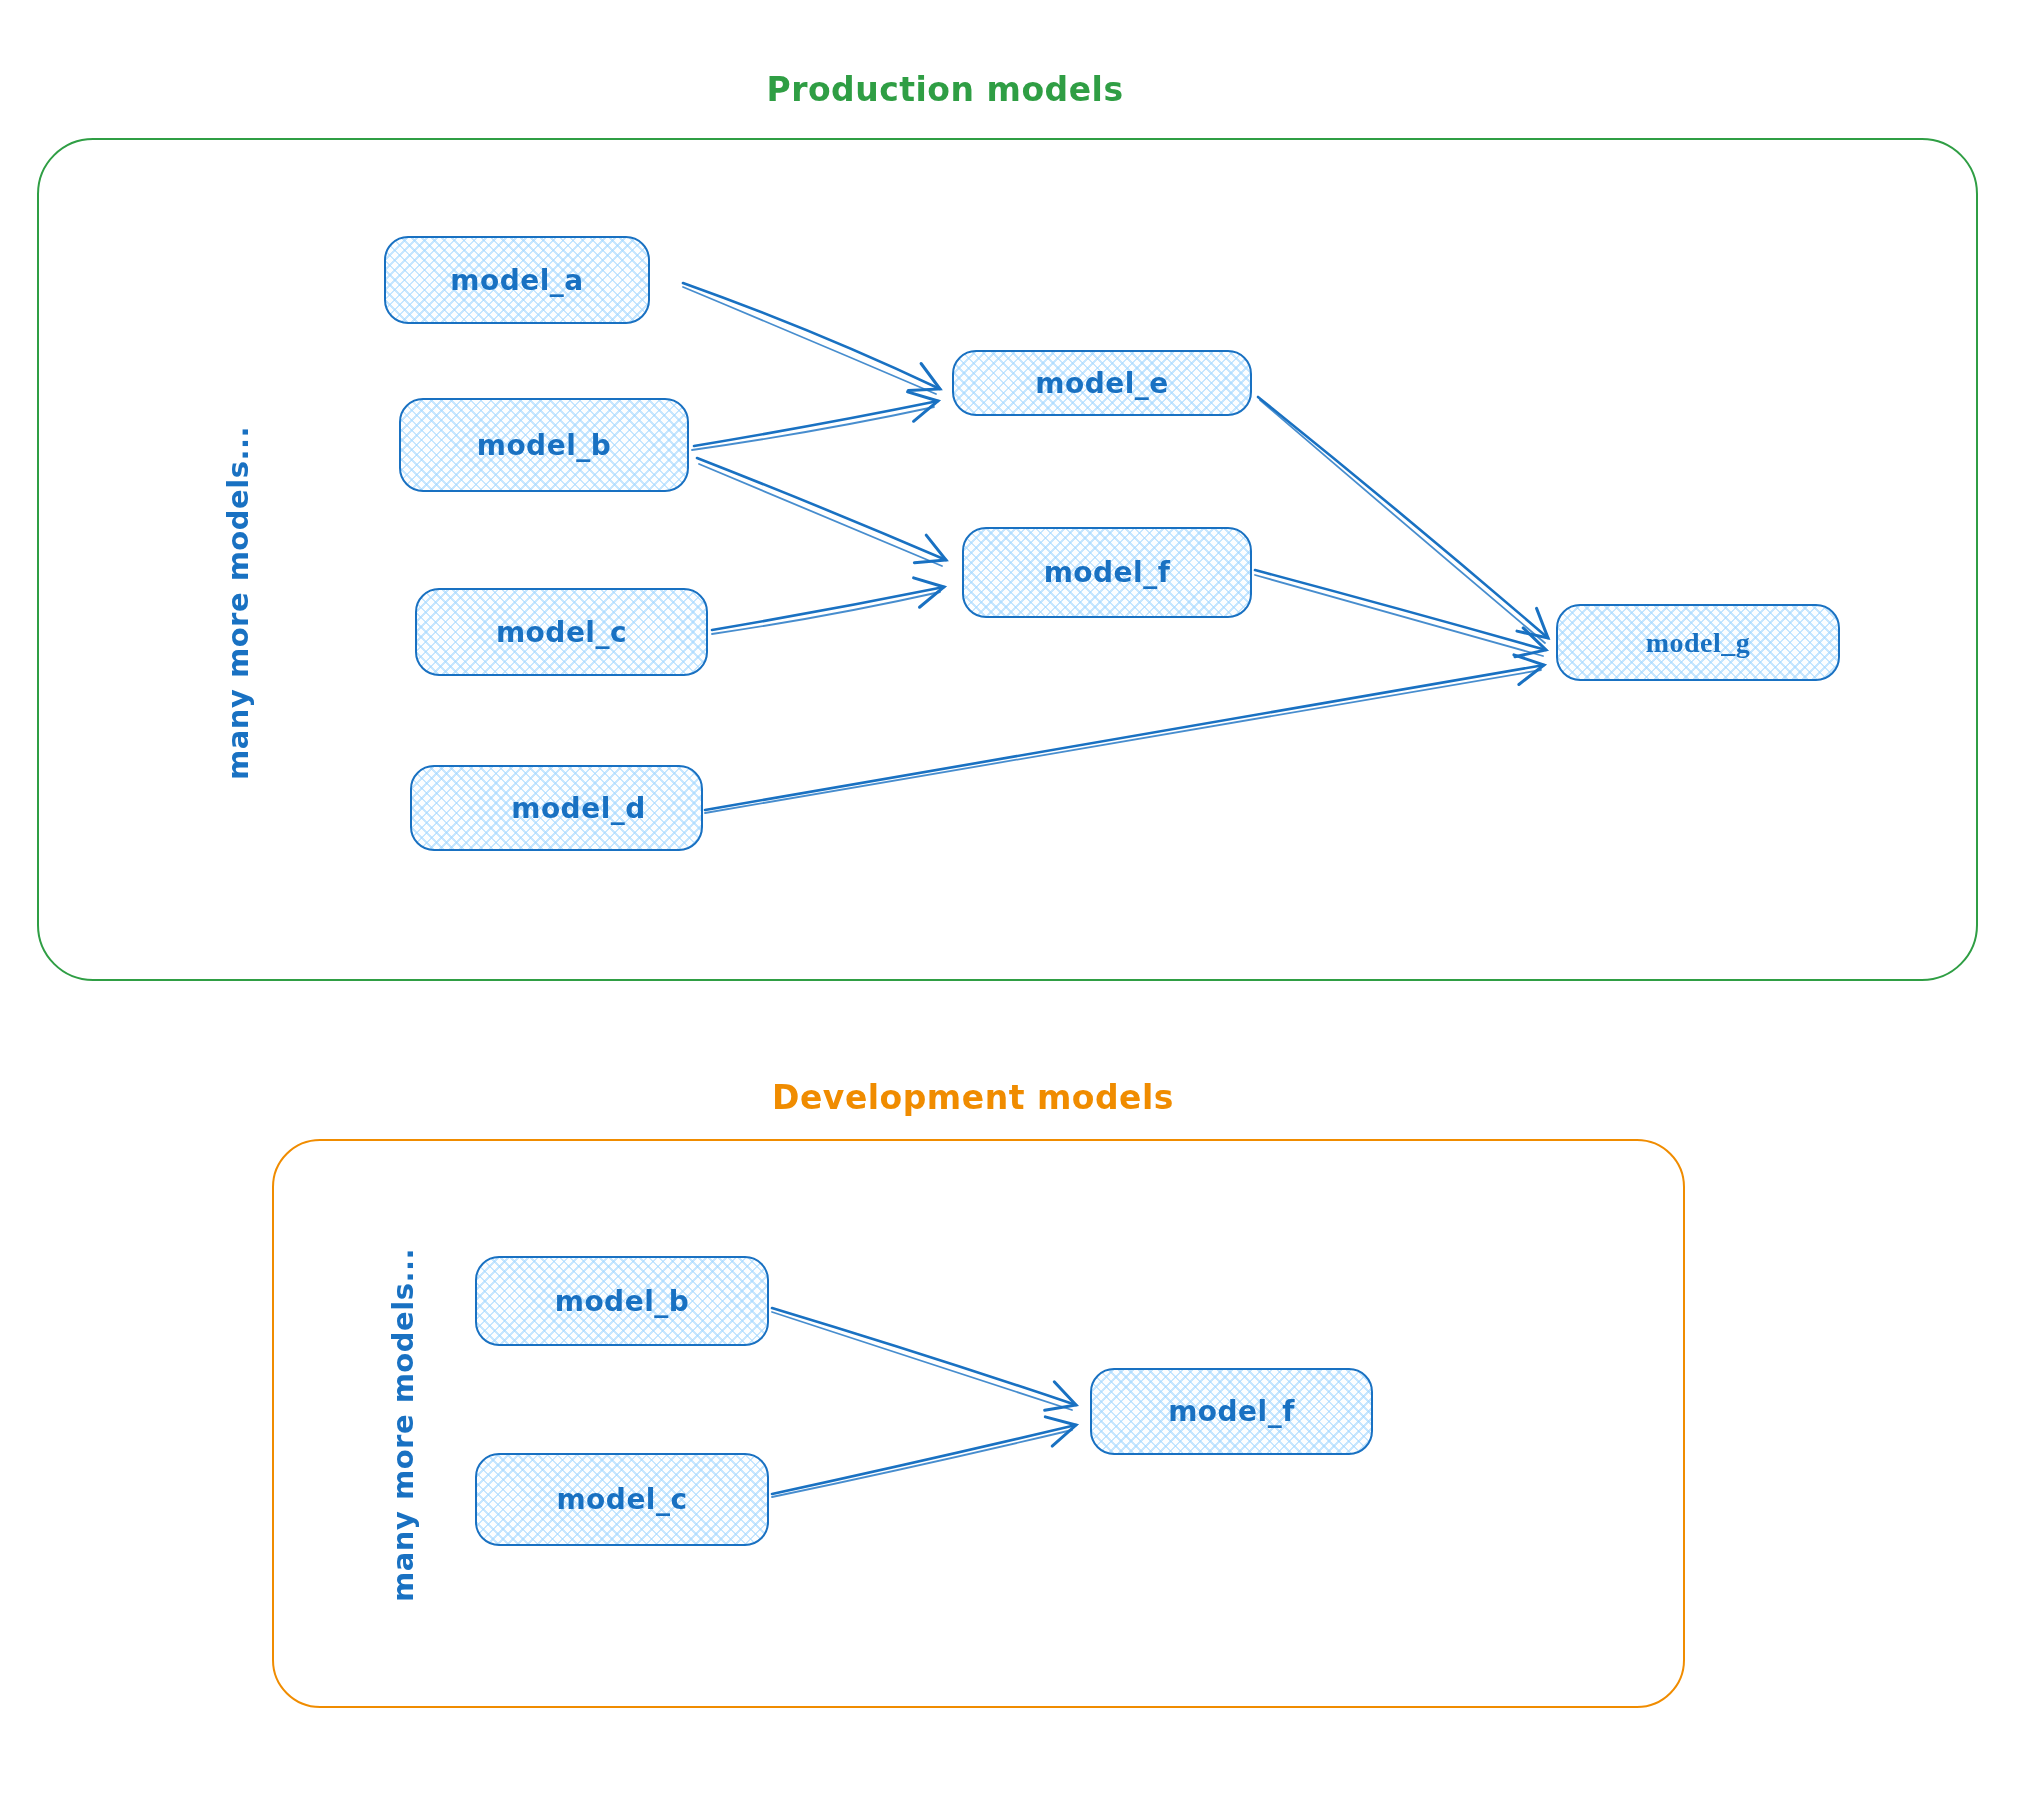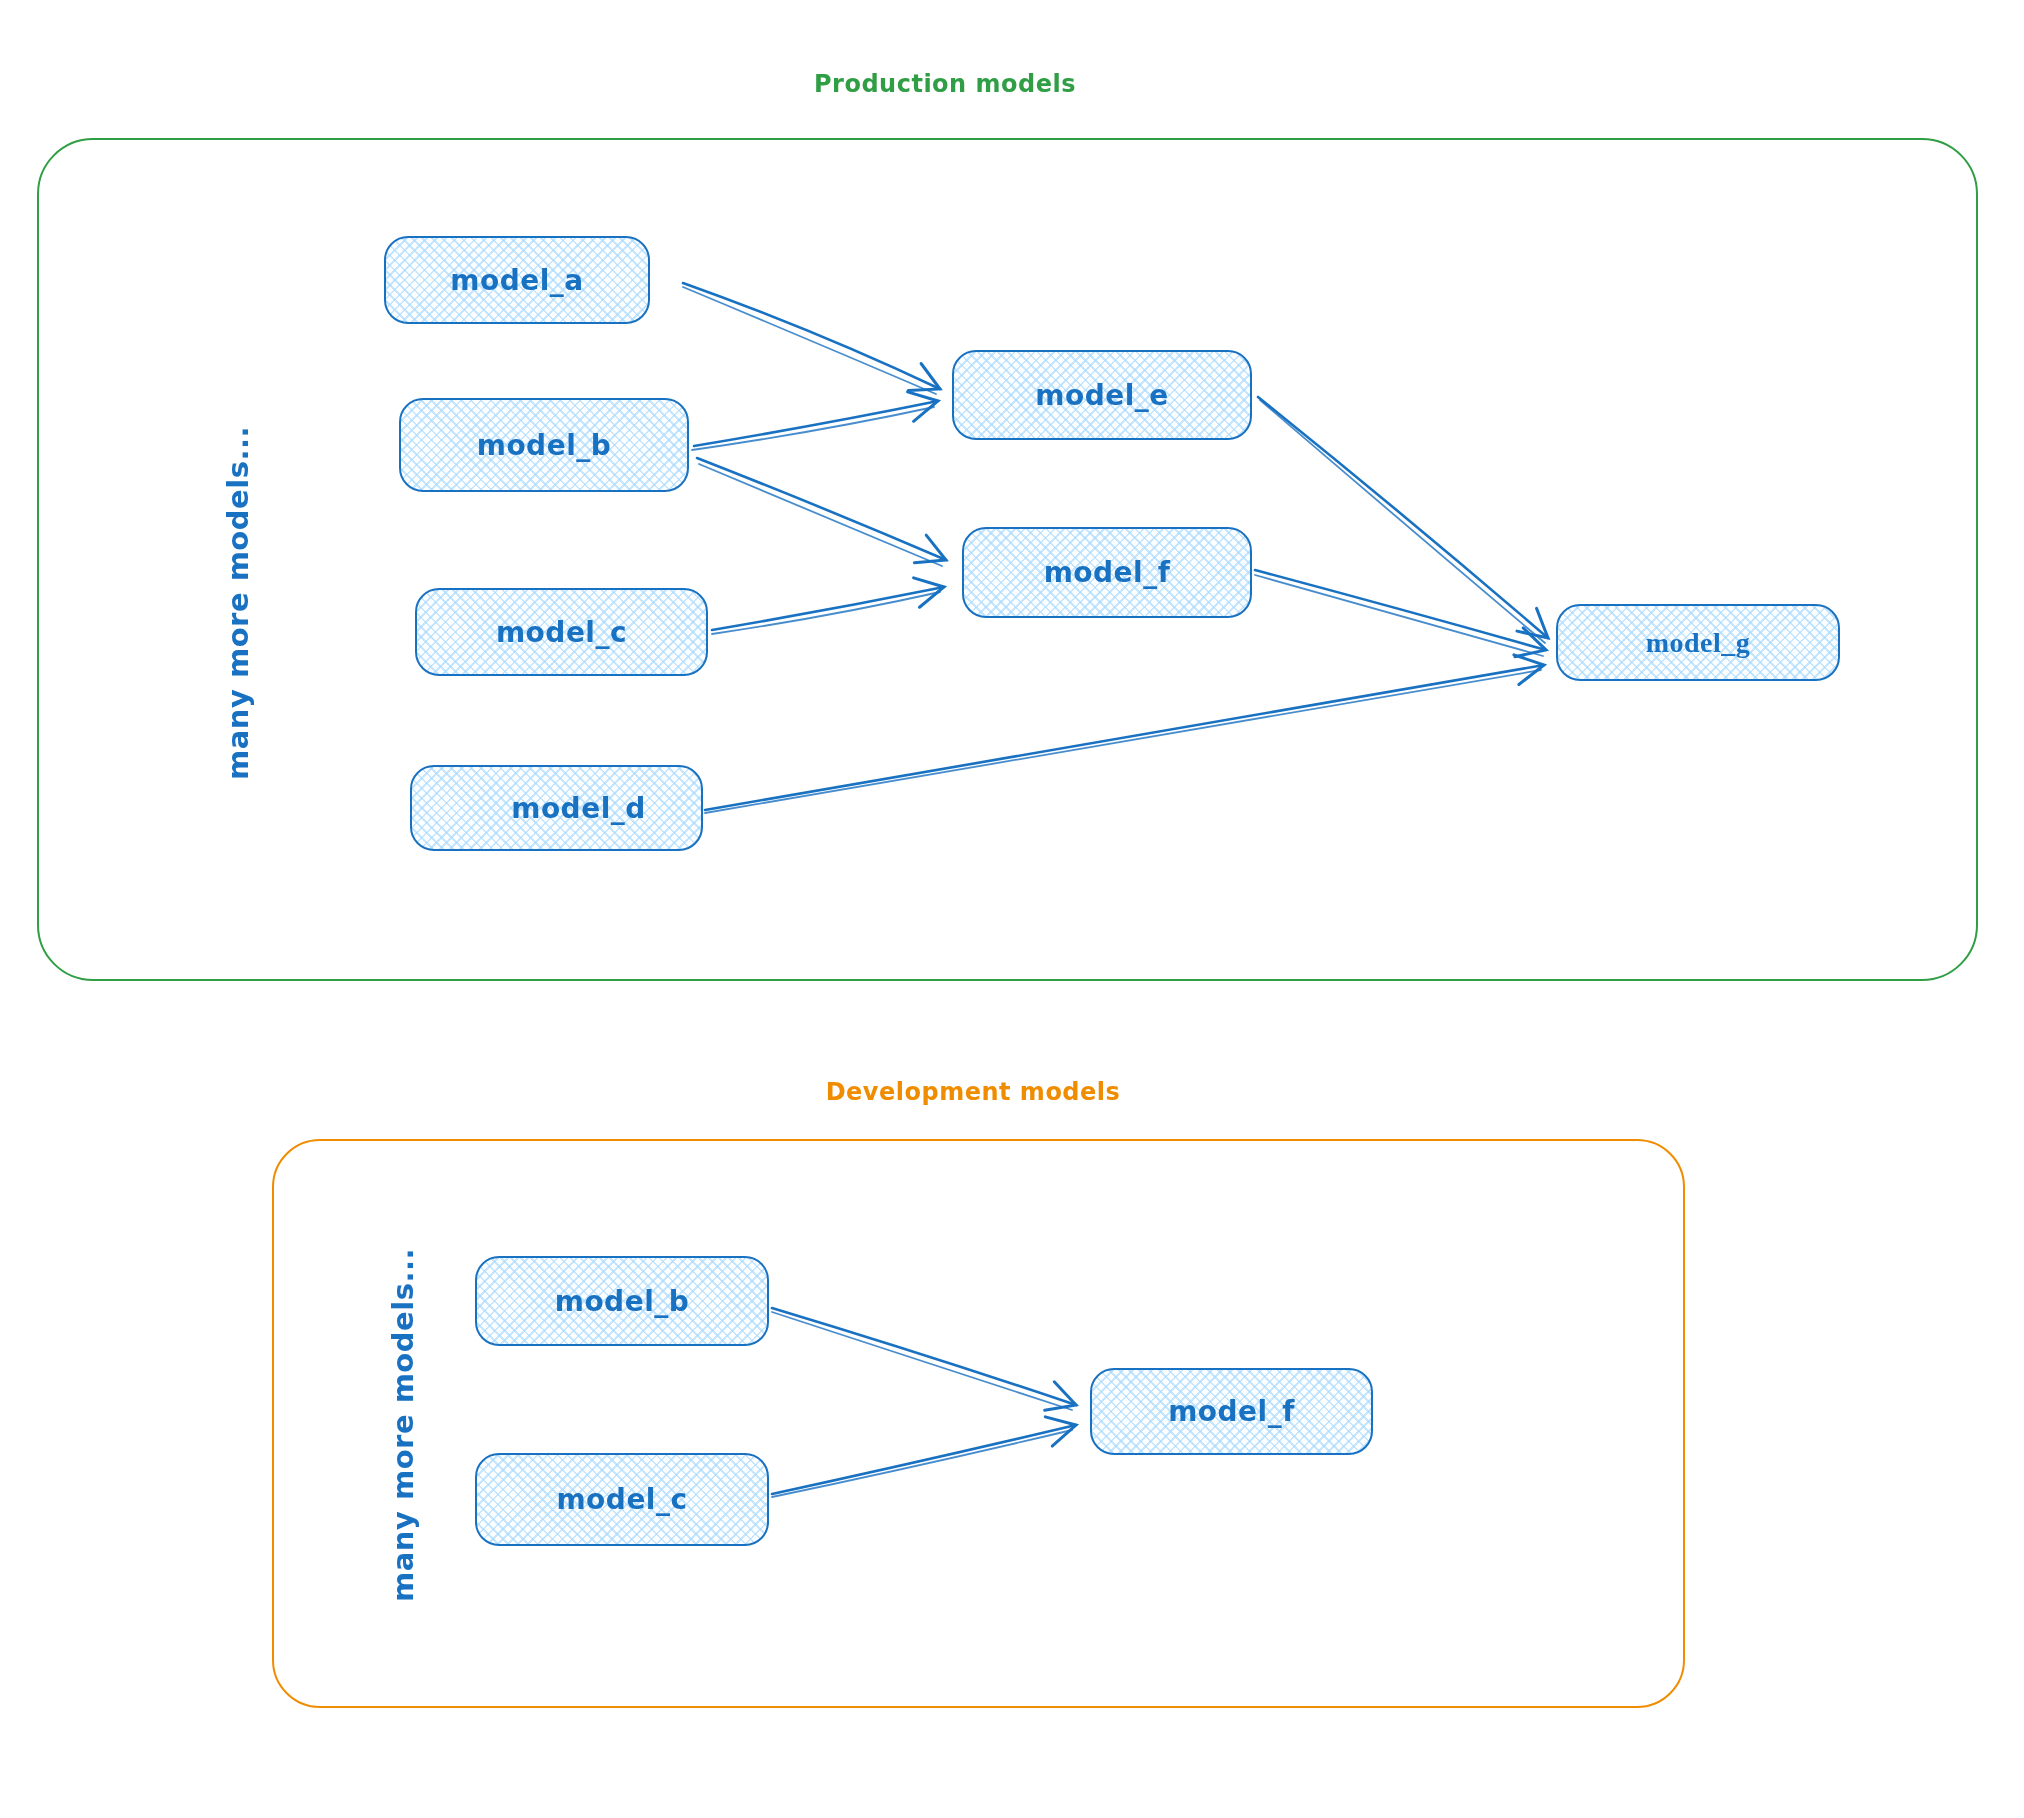--- a/index.html
+++ b/index.html
@@ -15,21 +15,21 @@
   #canvas{
     position:relative;
     width:2024px;height:1818px;
     background:var(--bg);
     overflow:hidden;
   }
   .section-title{
     position:absolute;
     width:600px;height:44px;
     text-align:center;
-    font-size:24px;
+    font-size:33px;
     font-weight:bold;
     letter-spacing:.5px;
   }
   .section-title.prod{color:var(--green-stroke);}
   .section-title.dev{color:var(--orange-stroke);margin-top:8px;}
   .container-box{
     position:absolute;
     border:2px solid;
     background:transparent;
   }
@@ -89,21 +89,21 @@
   <div class="section-title prod" style="left:645px;top:70px;">Production models</div>
 
   <div class="container-box prod" style="left:37px;top:138px;width:1941px;height:843px;"></div>
 
   <div class="side-label" style="left:103px;top:584px;">many more models...</div>
 
   <div class="node" style="left:384px;top:236px;width:266px;height:88px;">model_a</div>
   <div class="node" style="left:399px;top:398px;width:290px;height:94px;">model_b</div>
   <div class="node" style="left:415px;top:588px;width:293px;height:88px;">model_c</div>
   <div class="node" style="left:410px;top:765px;width:293px;height:86px;padding-left:44px;">model_d</div>
-  <div class="node" style="left:952px;top:350px;width:300px;height:90px;">model_e</div>
+  <div class="node" style="left:952px;top:350px;width:300px;height:66px;">model_e</div>
   <div class="node" style="left:962px;top:527px;width:290px;height:91px;">model_f</div>
   <div class="node" style="left:1556px;top:604px;width:284px;height:77px;font-family:Liberation Serif, serif;">model_g</div>
 
   <div class="section-title dev" style="left:673px;top:1070px;">Development models</div>
 
   <div class="container-box dev" style="left:272px;top:1139px;width:1413px;height:569px;"></div>
 
   <div class="side-label" style="left:268px;top:1406px;">many more models...</div>
 
   <div class="node" style="left:475px;top:1256px;width:294px;height:90px;">model_b</div>

